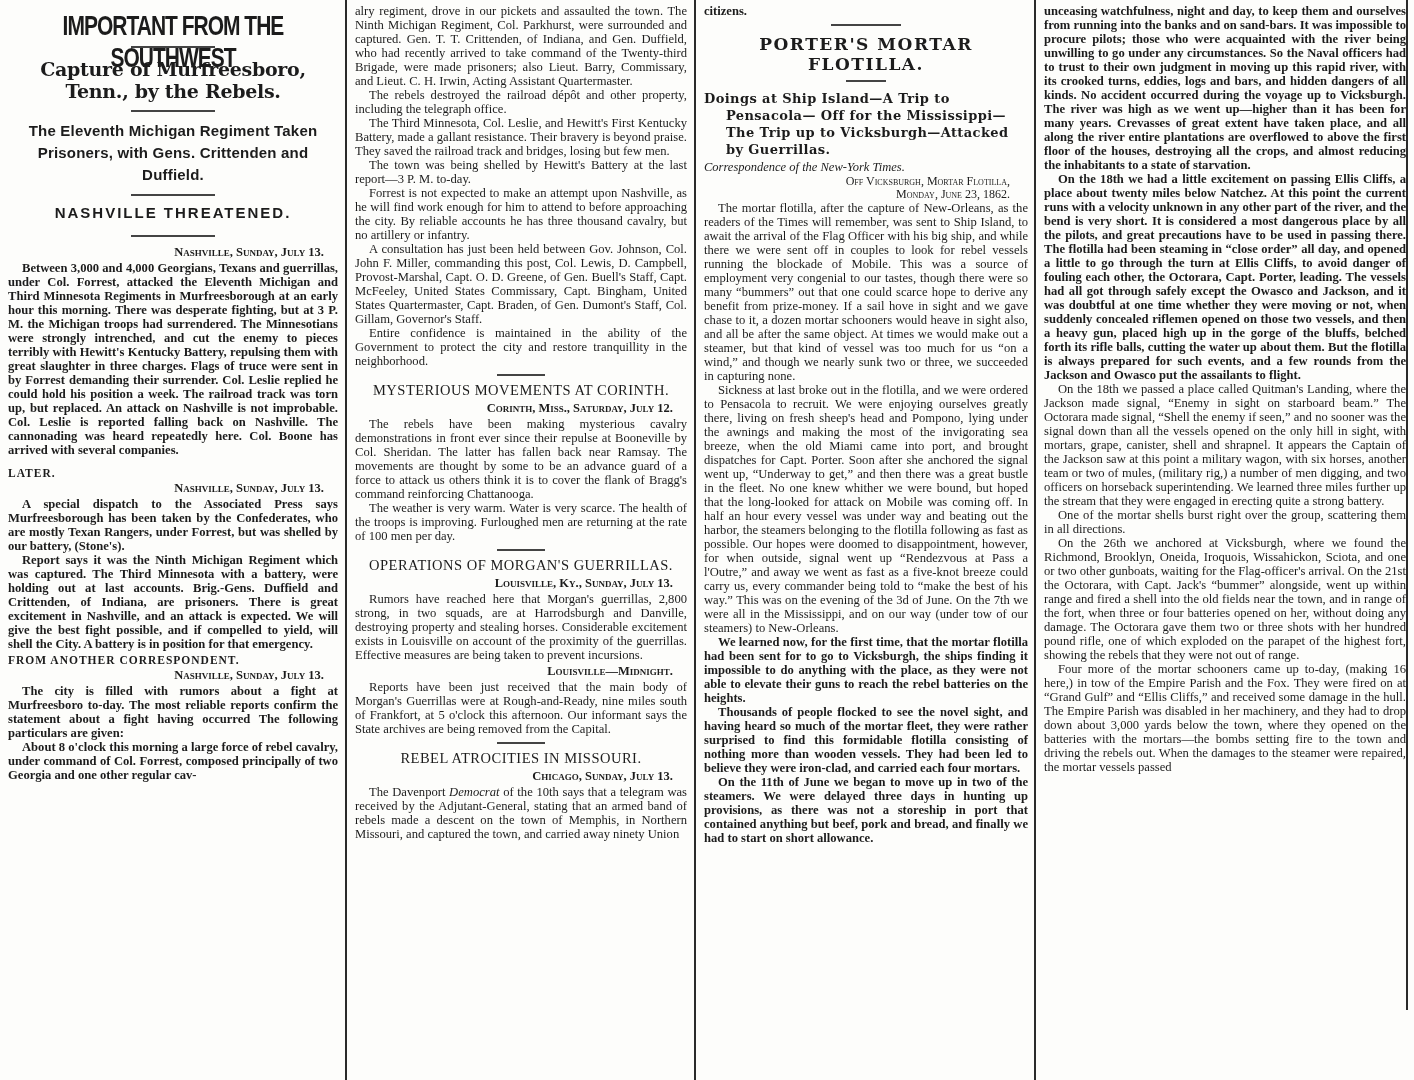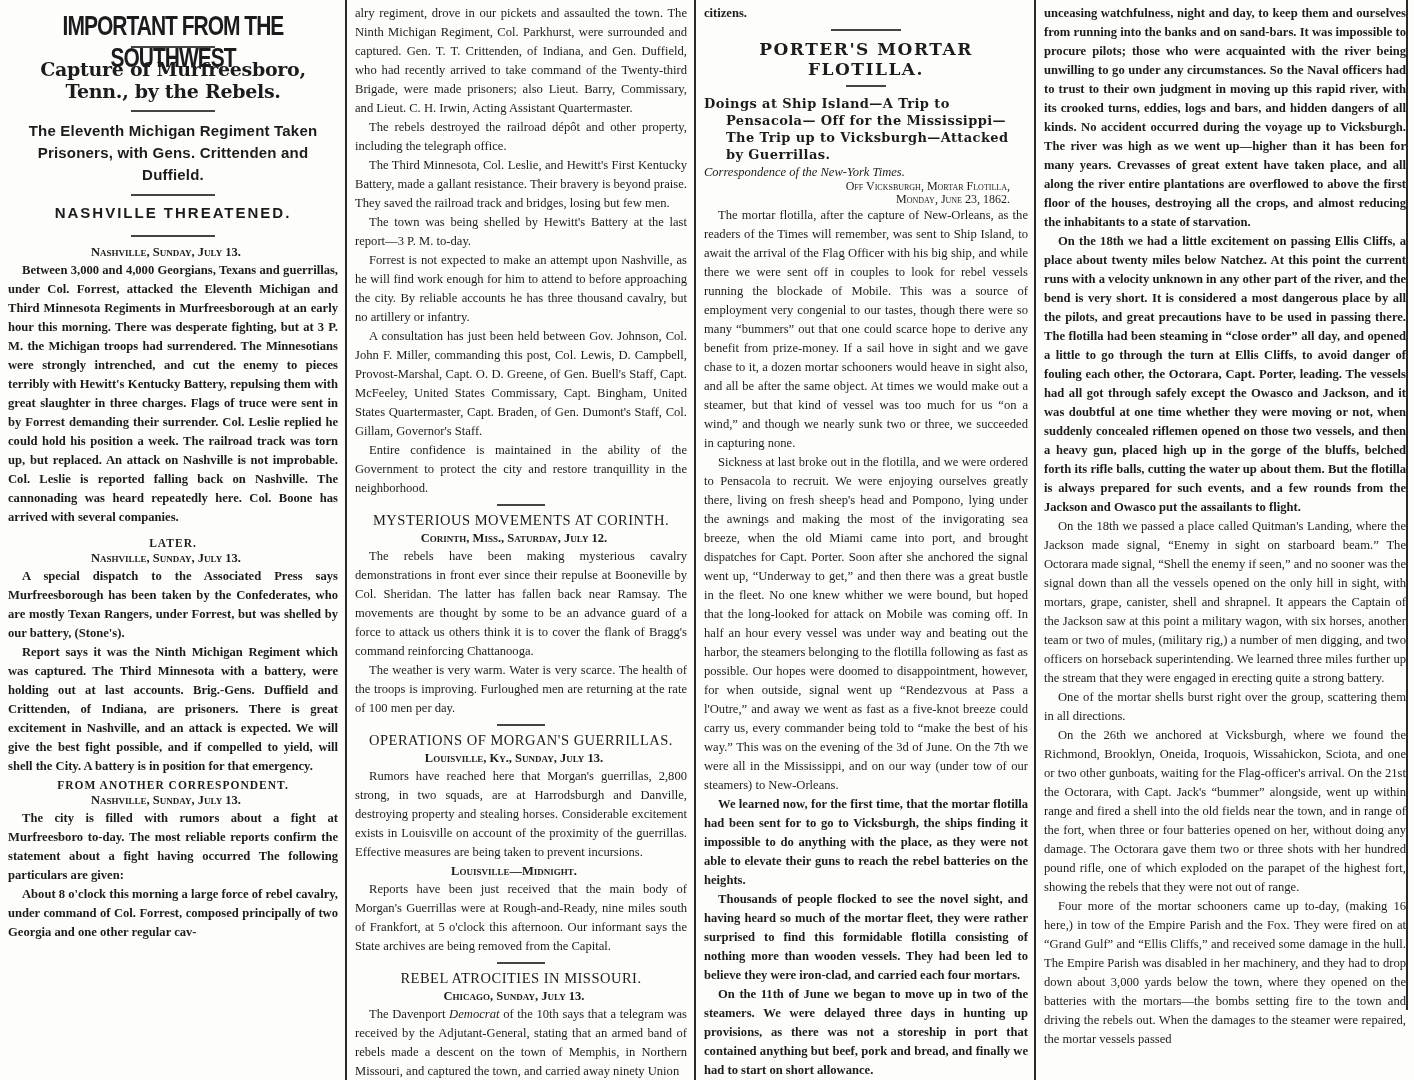--- a/index.html
+++ b/index.html
@@ -31,31 +31,31 @@
     .h-sub { font-size: 19px; line-height: 22px; font-family: "DejaVu Serif", serif; margin-top: 10px; }
     .h-sub2 { font-size: 15px; line-height: 22px; font-family: "Liberation Sans", sans-serif; margin-top: 8px; letter-spacing: 0.2px;}
     .h-caps { font-size: 15px; letter-spacing: 2px; font-family: "Liberation Sans", sans-serif; margin-top: 8px; }
     .h-section { font-size: 14.5px; font-weight: normal; letter-spacing: 0.5px; margin-top: 6px; }
     .h-porter { font-size: 17px; letter-spacing: 1.5px; margin-top: 8px; font-family: "DejaVu Serif", serif; }
     .h-deck { font-size: 13px; line-height: 17px; margin-top: 8px; text-align: left; text-indent: 0; padding-left: 22px; padding-right: 4px; font-family: "DejaVu Serif", serif; letter-spacing: 0.4px;}
     .h-deck .first { margin-left: -22px; }
     .sep { width: 84px; height: 2px; background: #444; margin: 8px auto; }
     .sep.short { width: 48px; margin: 6px auto; }
     .dateline {
-      text-align: center; font-size: 12.5px; font-weight: bold; margin: 2px 14px 1px 0;
+      text-align: right; font-size: 12.5px; font-weight: bold; margin: 2px 14px 1px 0;
       font-variant: small-caps;
     }
     .subhead {
-      text-align: center; font-size: 11.5px; font-weight: bold; letter-spacing: 1px;
+      text-align: left; font-size: 11.5px; font-weight: bold; letter-spacing: 1px;
       margin: 3px 0 1px 0;
     }
     .credit { font-style: italic; font-size: 12.5px; margin: 2px 0 0 0; }
     .credit-line { text-align: right; font-size: 12px; margin: 0 18px 0 0; line-height: 13px; font-variant: small-caps; font-family: Liberation Serif, serif; }
     p {
-      margin: 0; font-size: 12.6px; line-height: 19px; text-align: justify;
+      margin: 0; font-size: 12.6px; line-height: 14px; text-align: justify;
       text-indent: 14px; font-weight: bold;
     }
     p.cont { text-indent: 0; }
     .light p, p.light { font-weight: normal; }
     em { font-style: italic; }
   </style>
 </head>
 <body>
 
 <div class="page">

